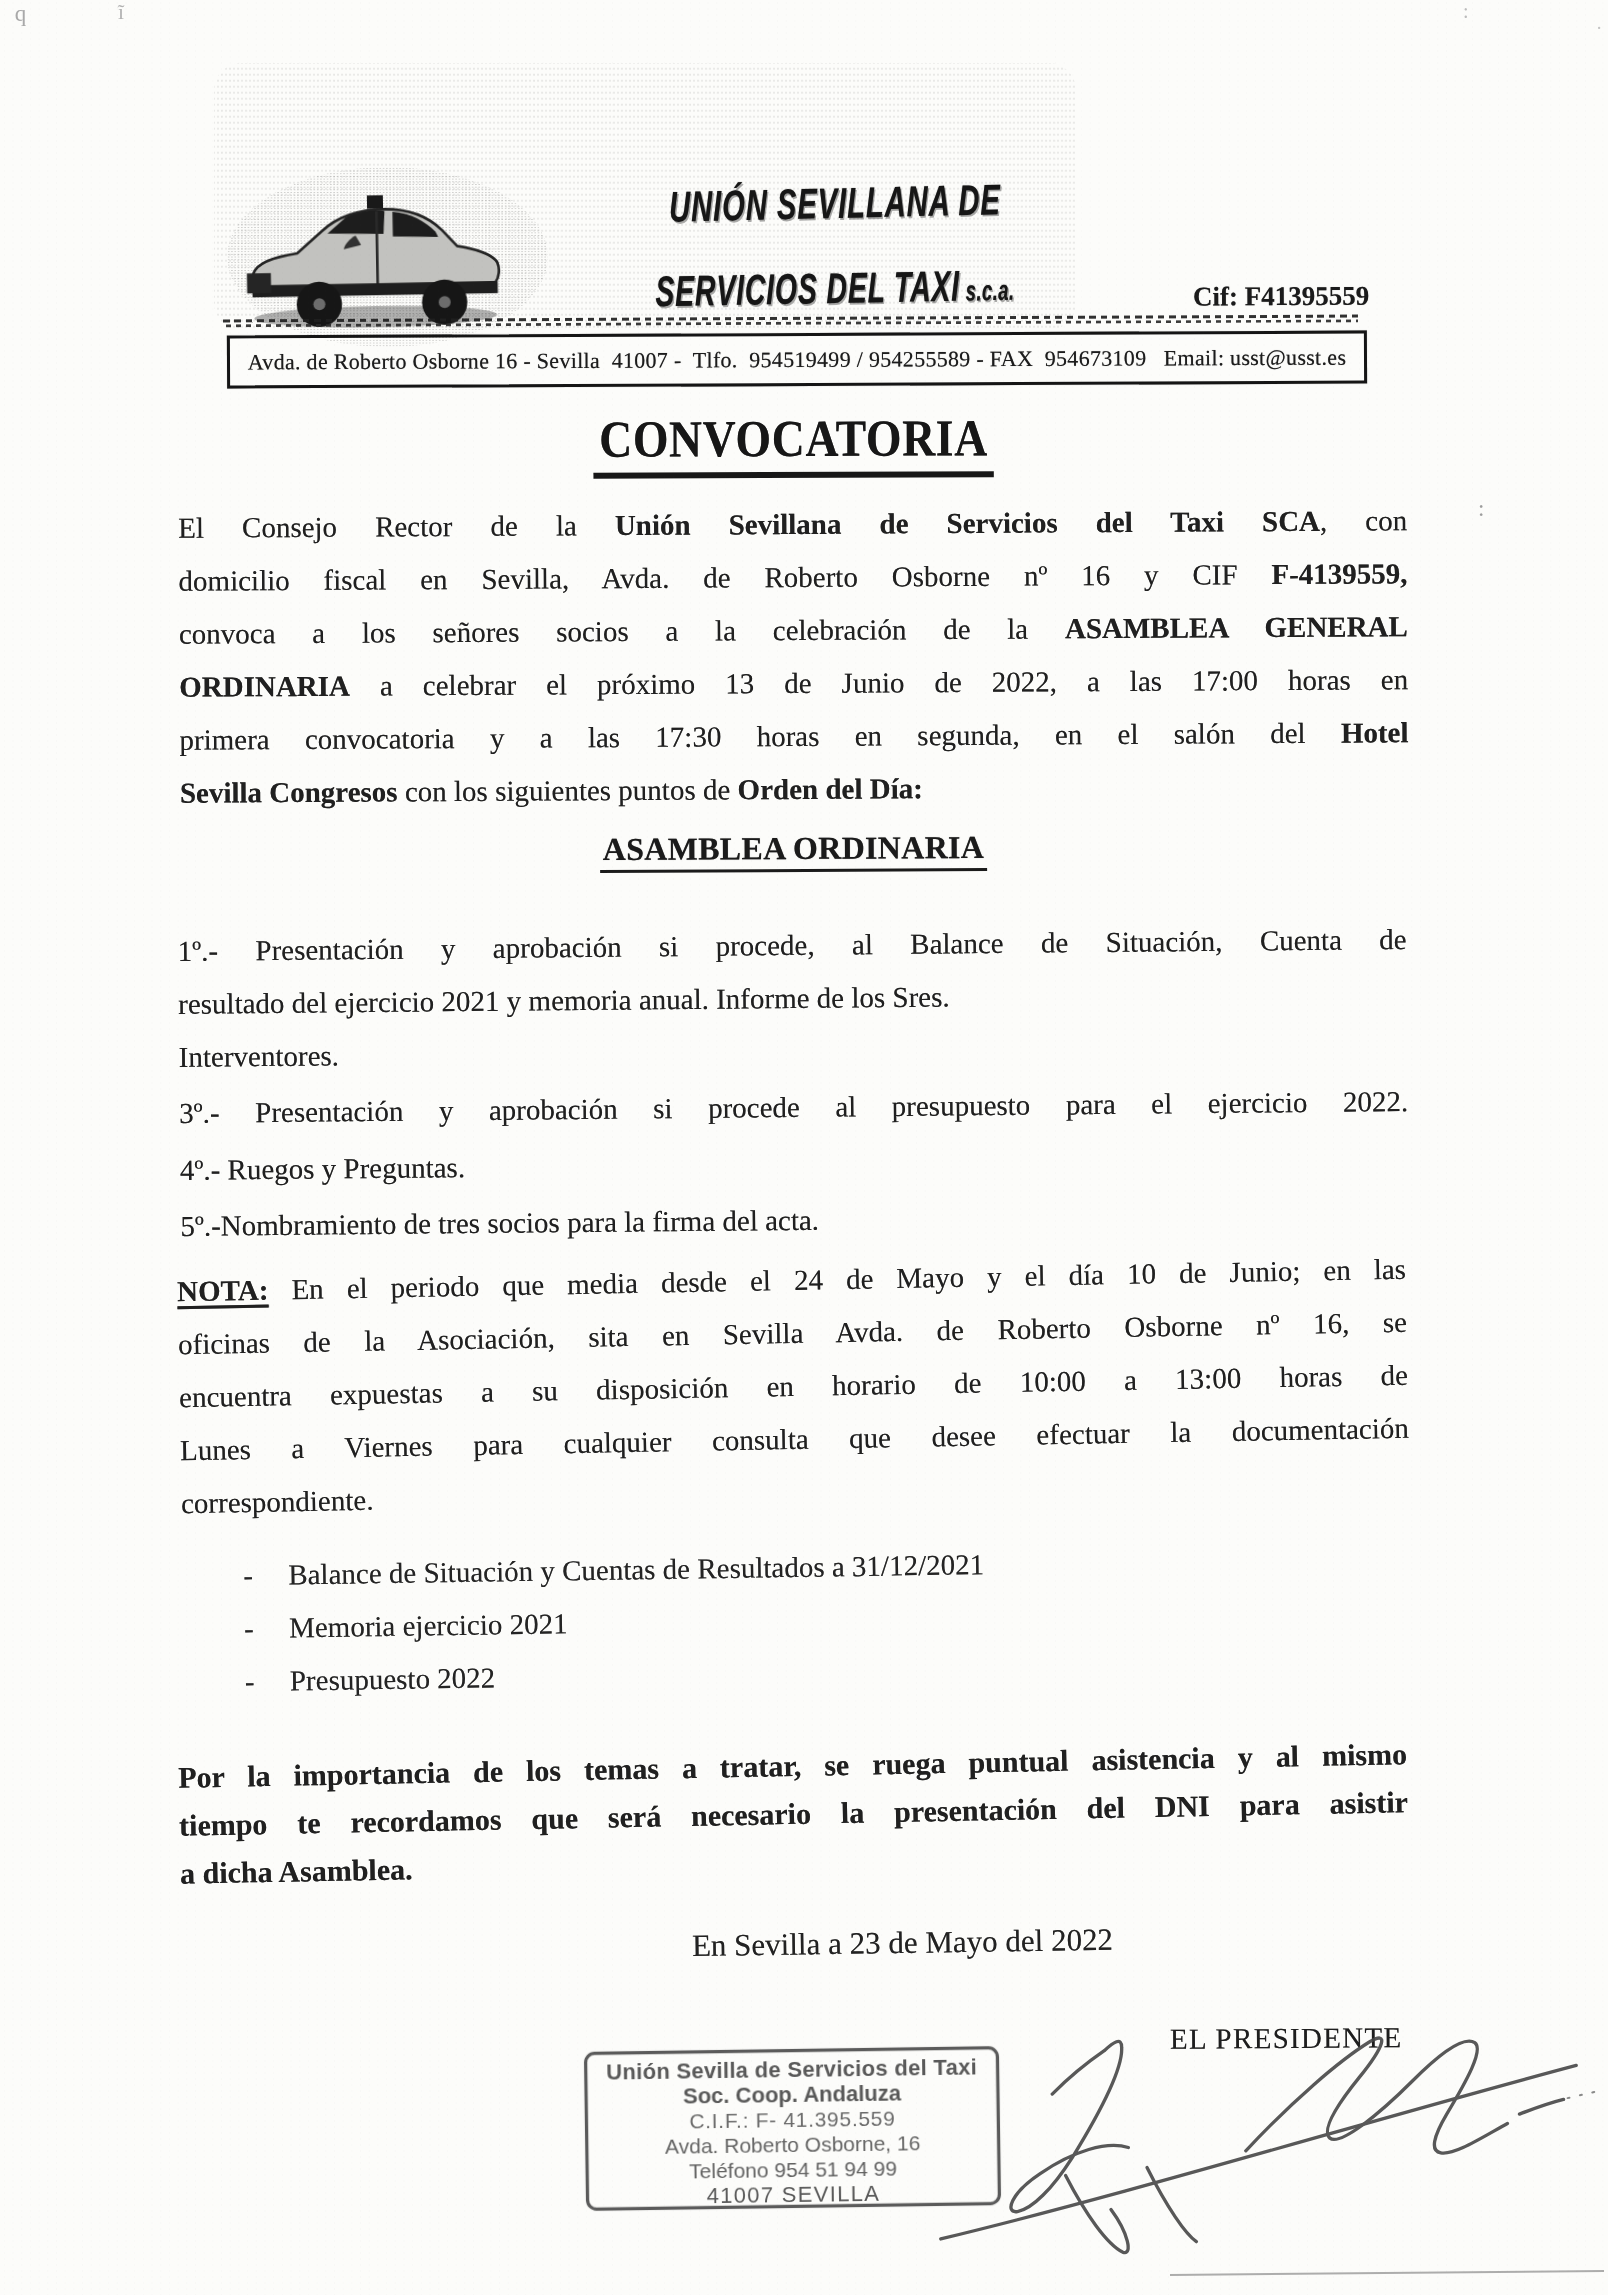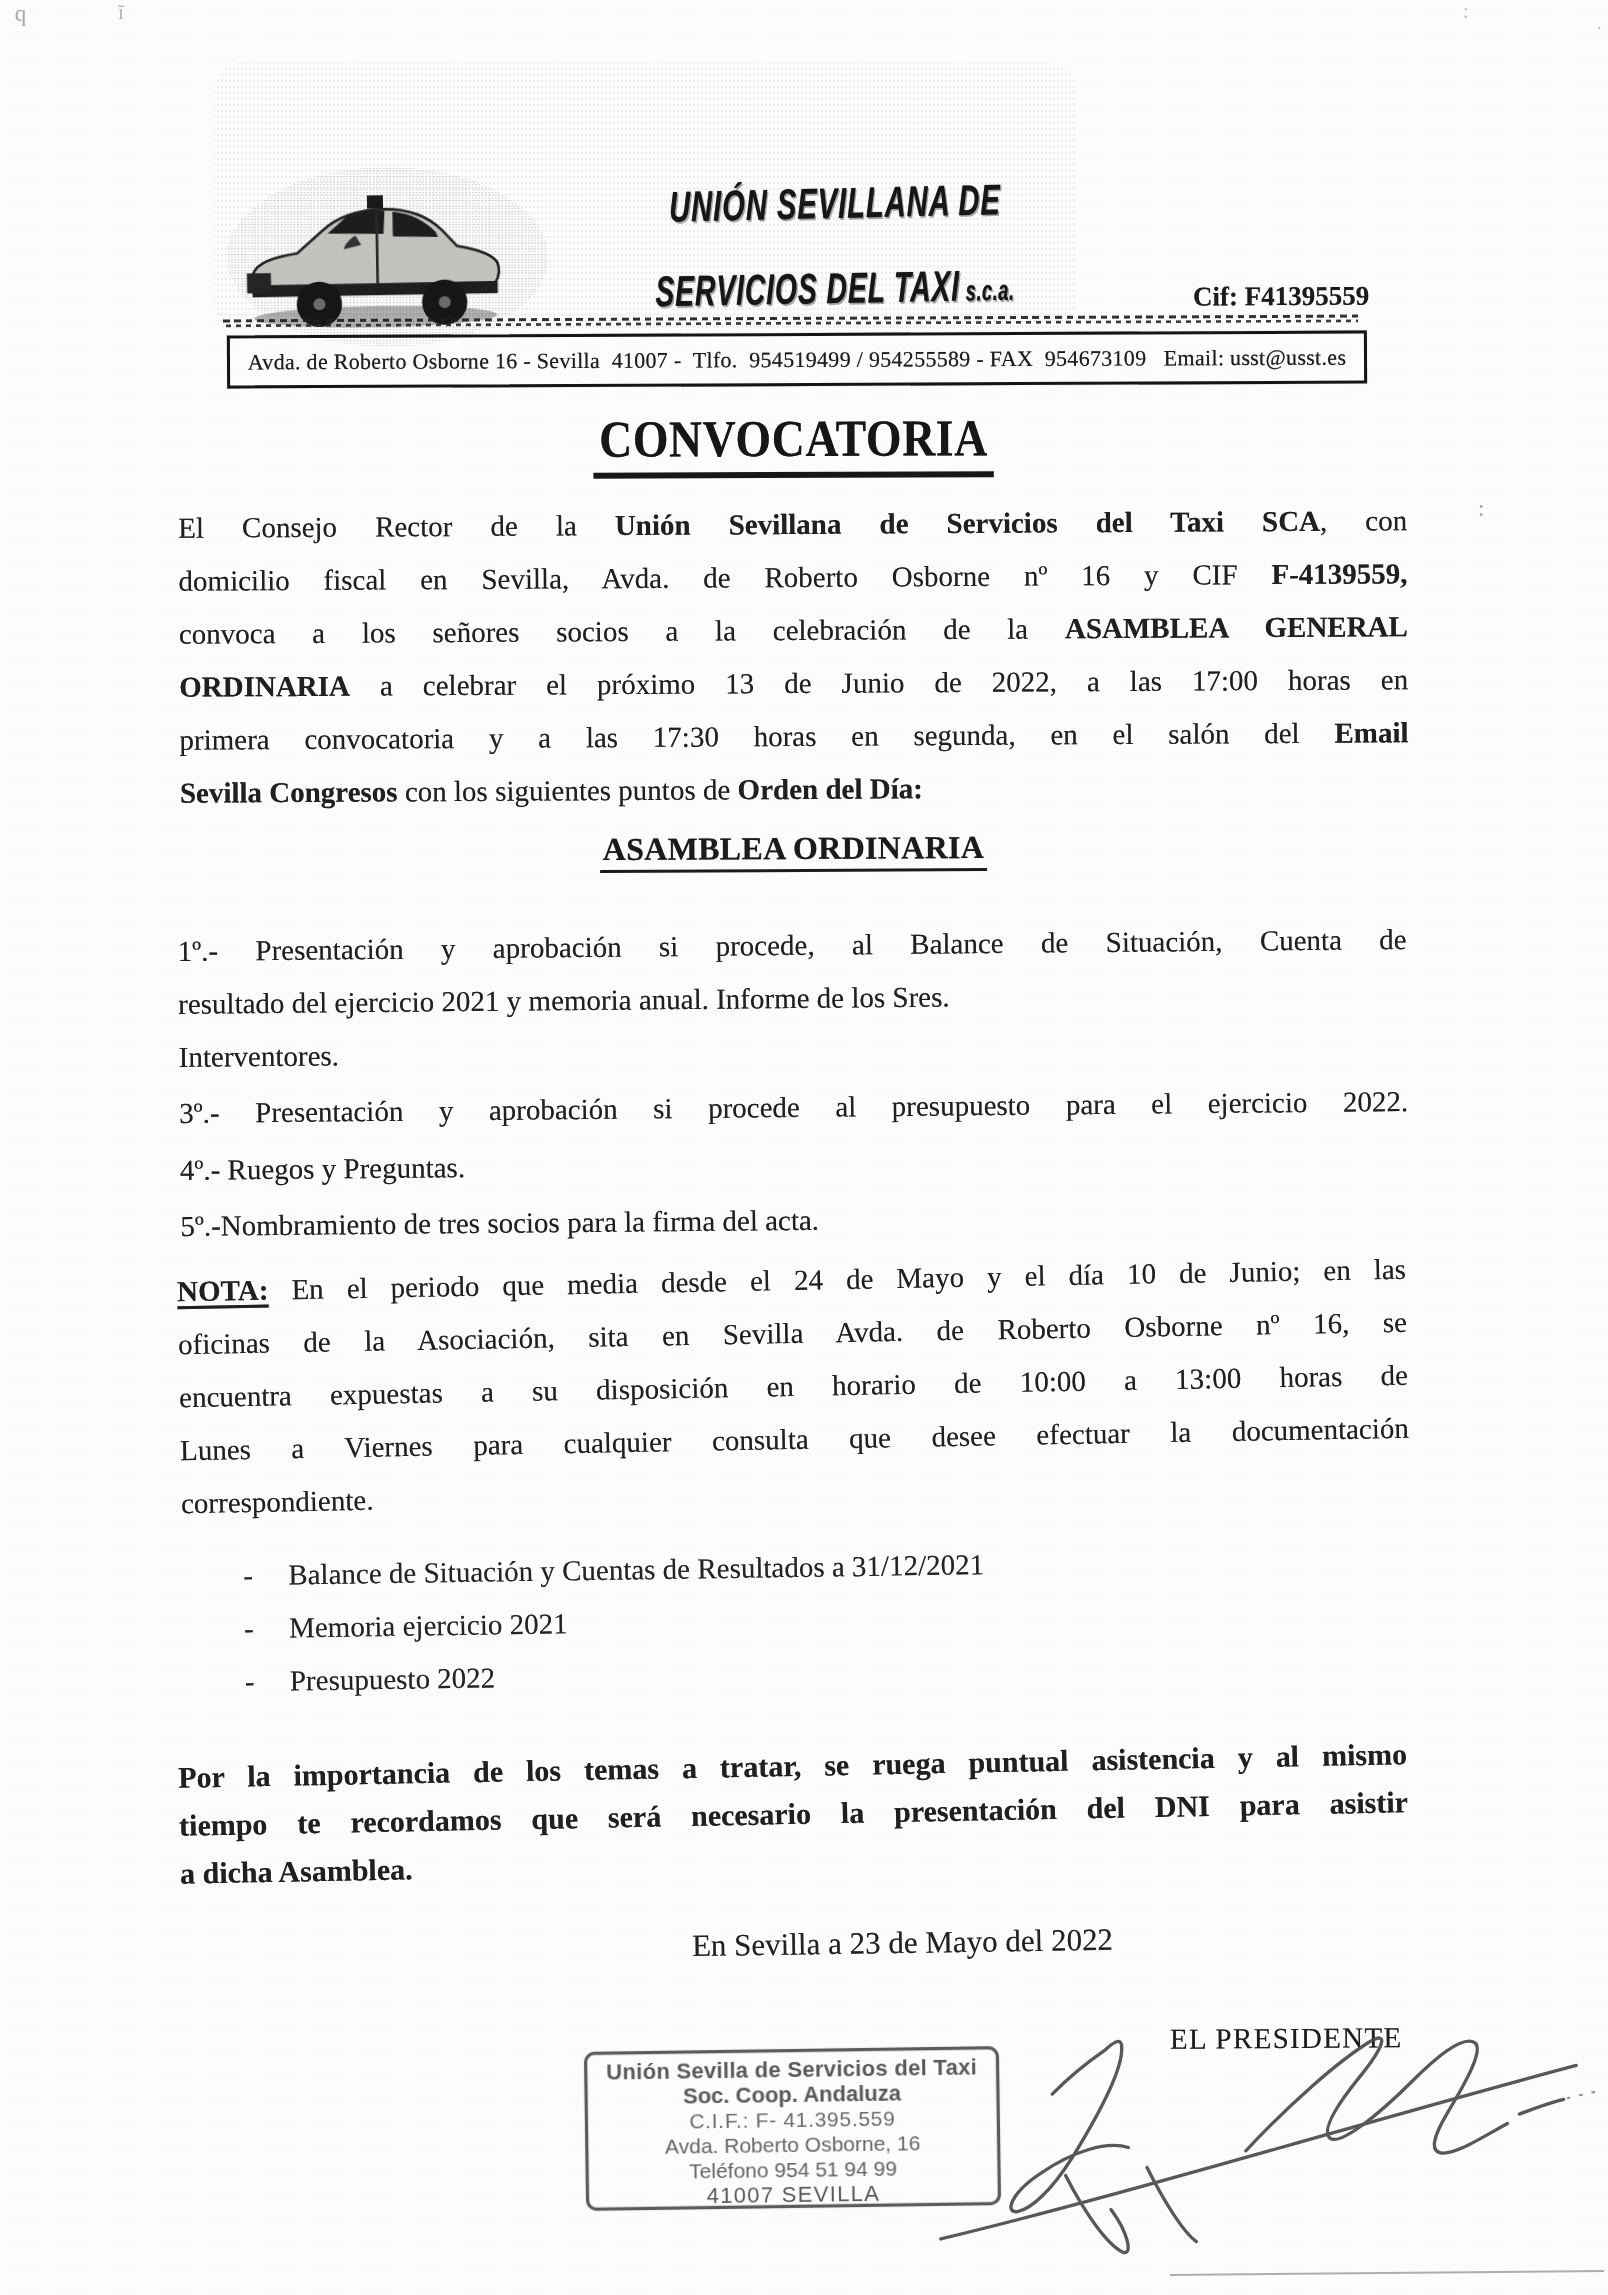--- a/index.html
+++ b/index.html
@@ -176,21 +176,21 @@
 
   <div class="title-wrap sect">
     <span class="title">CONVOCATORIA</span>
   </div>
 
   <div class="sect intro">
     <div class="ln j"><span>El Consejo Rector  de la </span><span class="b">Unión Sevillana de Servicios del Taxi SCA</span><span>, con</span></div>
     <div class="ln j"><span>domicilio fiscal en Sevilla, Avda. de Roberto Osborne  nº 16 y CIF </span><span class="b">F-4139559,</span></div>
     <div class="ln j"><span>convoca a los señores socios a la celebración de la </span><span class="b">ASAMBLEA GENERAL</span></div>
     <div class="ln j"><span class="b">ORDINARIA</span><span> a celebrar  el próximo 13 de Junio de 2022,  a las 17:00 horas en</span></div>
-    <div class="ln j"><span>primera convocatoria y a las 17:30 horas en segunda, en el salón del  </span><span class="b">Email</span></div>
+    <div class="ln j"><span>primera convocatoria y a las 17:30 horas en segunda, en el salón del  </span><span class="b">Hotel</span></div>
     <div class="ln"><span class="b">Sevilla Congresos</span><span> con los siguientes puntos de </span><span class="b">Orden del Día:</span></div>
   </div>
 
   <div class="sect h2-wrap">
     <span class="h2">ASAMBLEA ORDINARIA</span>
   </div>
 
   <div class="sect agenda">
     <div class="ln j">1º.- Presentación y aprobación si procede, al Balance de Situación, Cuenta de</div>
     <div class="ln">resultado del ejercicio 2021 y memoria anual. Informe de los Sres.</div>

